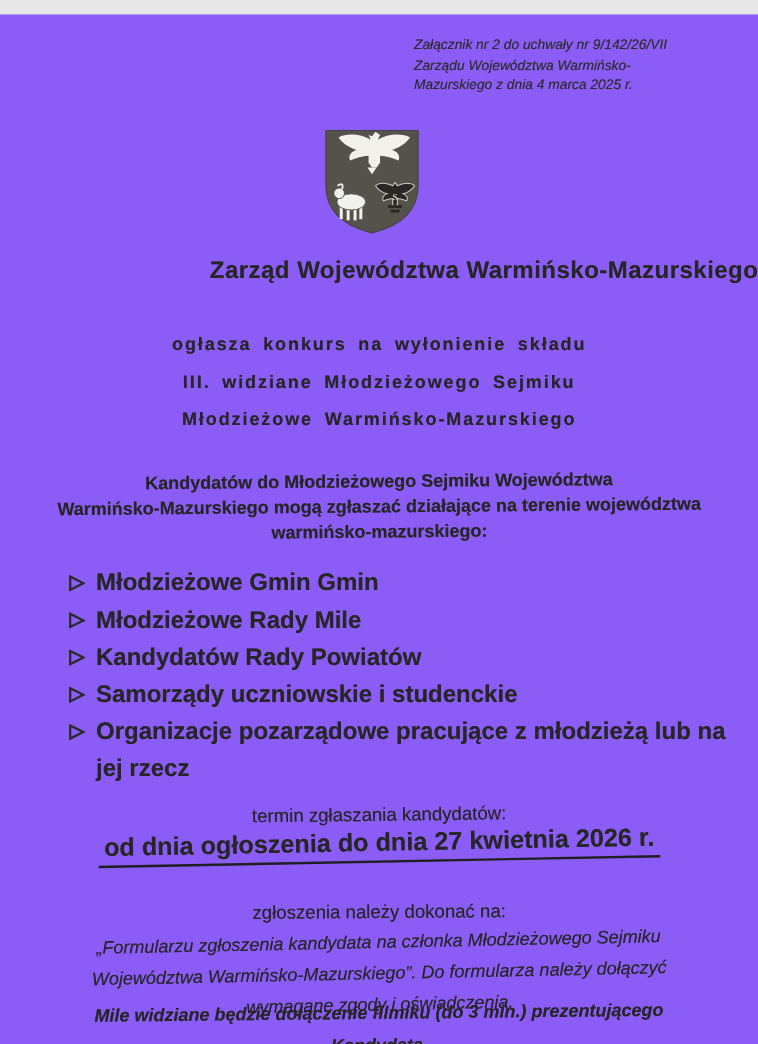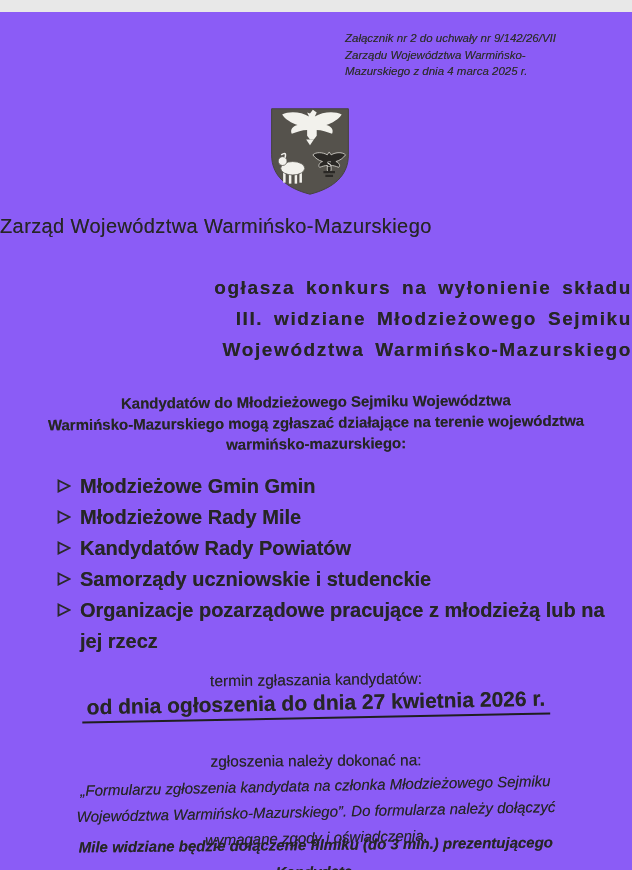--- a/index.html
+++ b/index.html
@@ -24,25 +24,25 @@
 
   
   .coa-wrap{
     position:absolute; left:262px; top:92px; width:96px; height:94px;
     filter:blur(0.25px);
   }
 
   
   .issuer-heading{
     position:absolute; top:203px; left:0; width:100%;
-    text-align:left; font-size:20px; font-weight:400; letter-spacing:0.4px;
+    text-align:right; font-size:20px; font-weight:700; letter-spacing:0.4px;
   }
   .announcement-heading{
     position:absolute; top:260px; left:0; width:100%;
-    text-align:right; font-size:19px; font-weight:700;
+    text-align:center; font-size:15px; font-weight:700;
     letter-spacing:1.6px; word-spacing:4px; line-height:31px;
   }
 
   .intro-paragraph{
     position:absolute; top:379px; left:0; width:100%;
     text-align:center; font-size:15px; font-weight:700; line-height:21px;
     transform:rotate(-0.5deg);
   }
 
   
@@ -127,21 +127,21 @@
         <text x="70" y="64.5" font-size="8" font-family="Liberation Serif, serif" fill="#f2f1ec" text-anchor="middle">S</text>
       </g>
     </svg>
   </div>
 
   <div class="issuer-heading soft">Zarząd Województwa Warmińsko-Mazurskiego</div>
 
   <div class="announcement-heading soft">
     <div>ogłasza konkurs na wyłonienie składu</div>
     <div>III. widziane Młodzieżowego Sejmiku</div>
-    <div>Województwa Warmińsko-Mazurskiego</div>
+    <div>Młodzieżowe Warmińsko-Mazurskiego</div>
   </div>
 
   <div class="intro-paragraph soft">
     <div>Kandydatów do Młodzieżowego Sejmiku Województwa</div>
     <div>Warmińsko-Mazurskiego mogą zgłaszać działające na terenie województwa</div>
     <div>warmińsko-mazurskiego:</div>
   </div>
 
   <ul class="eligible-list soft">
     <li>

